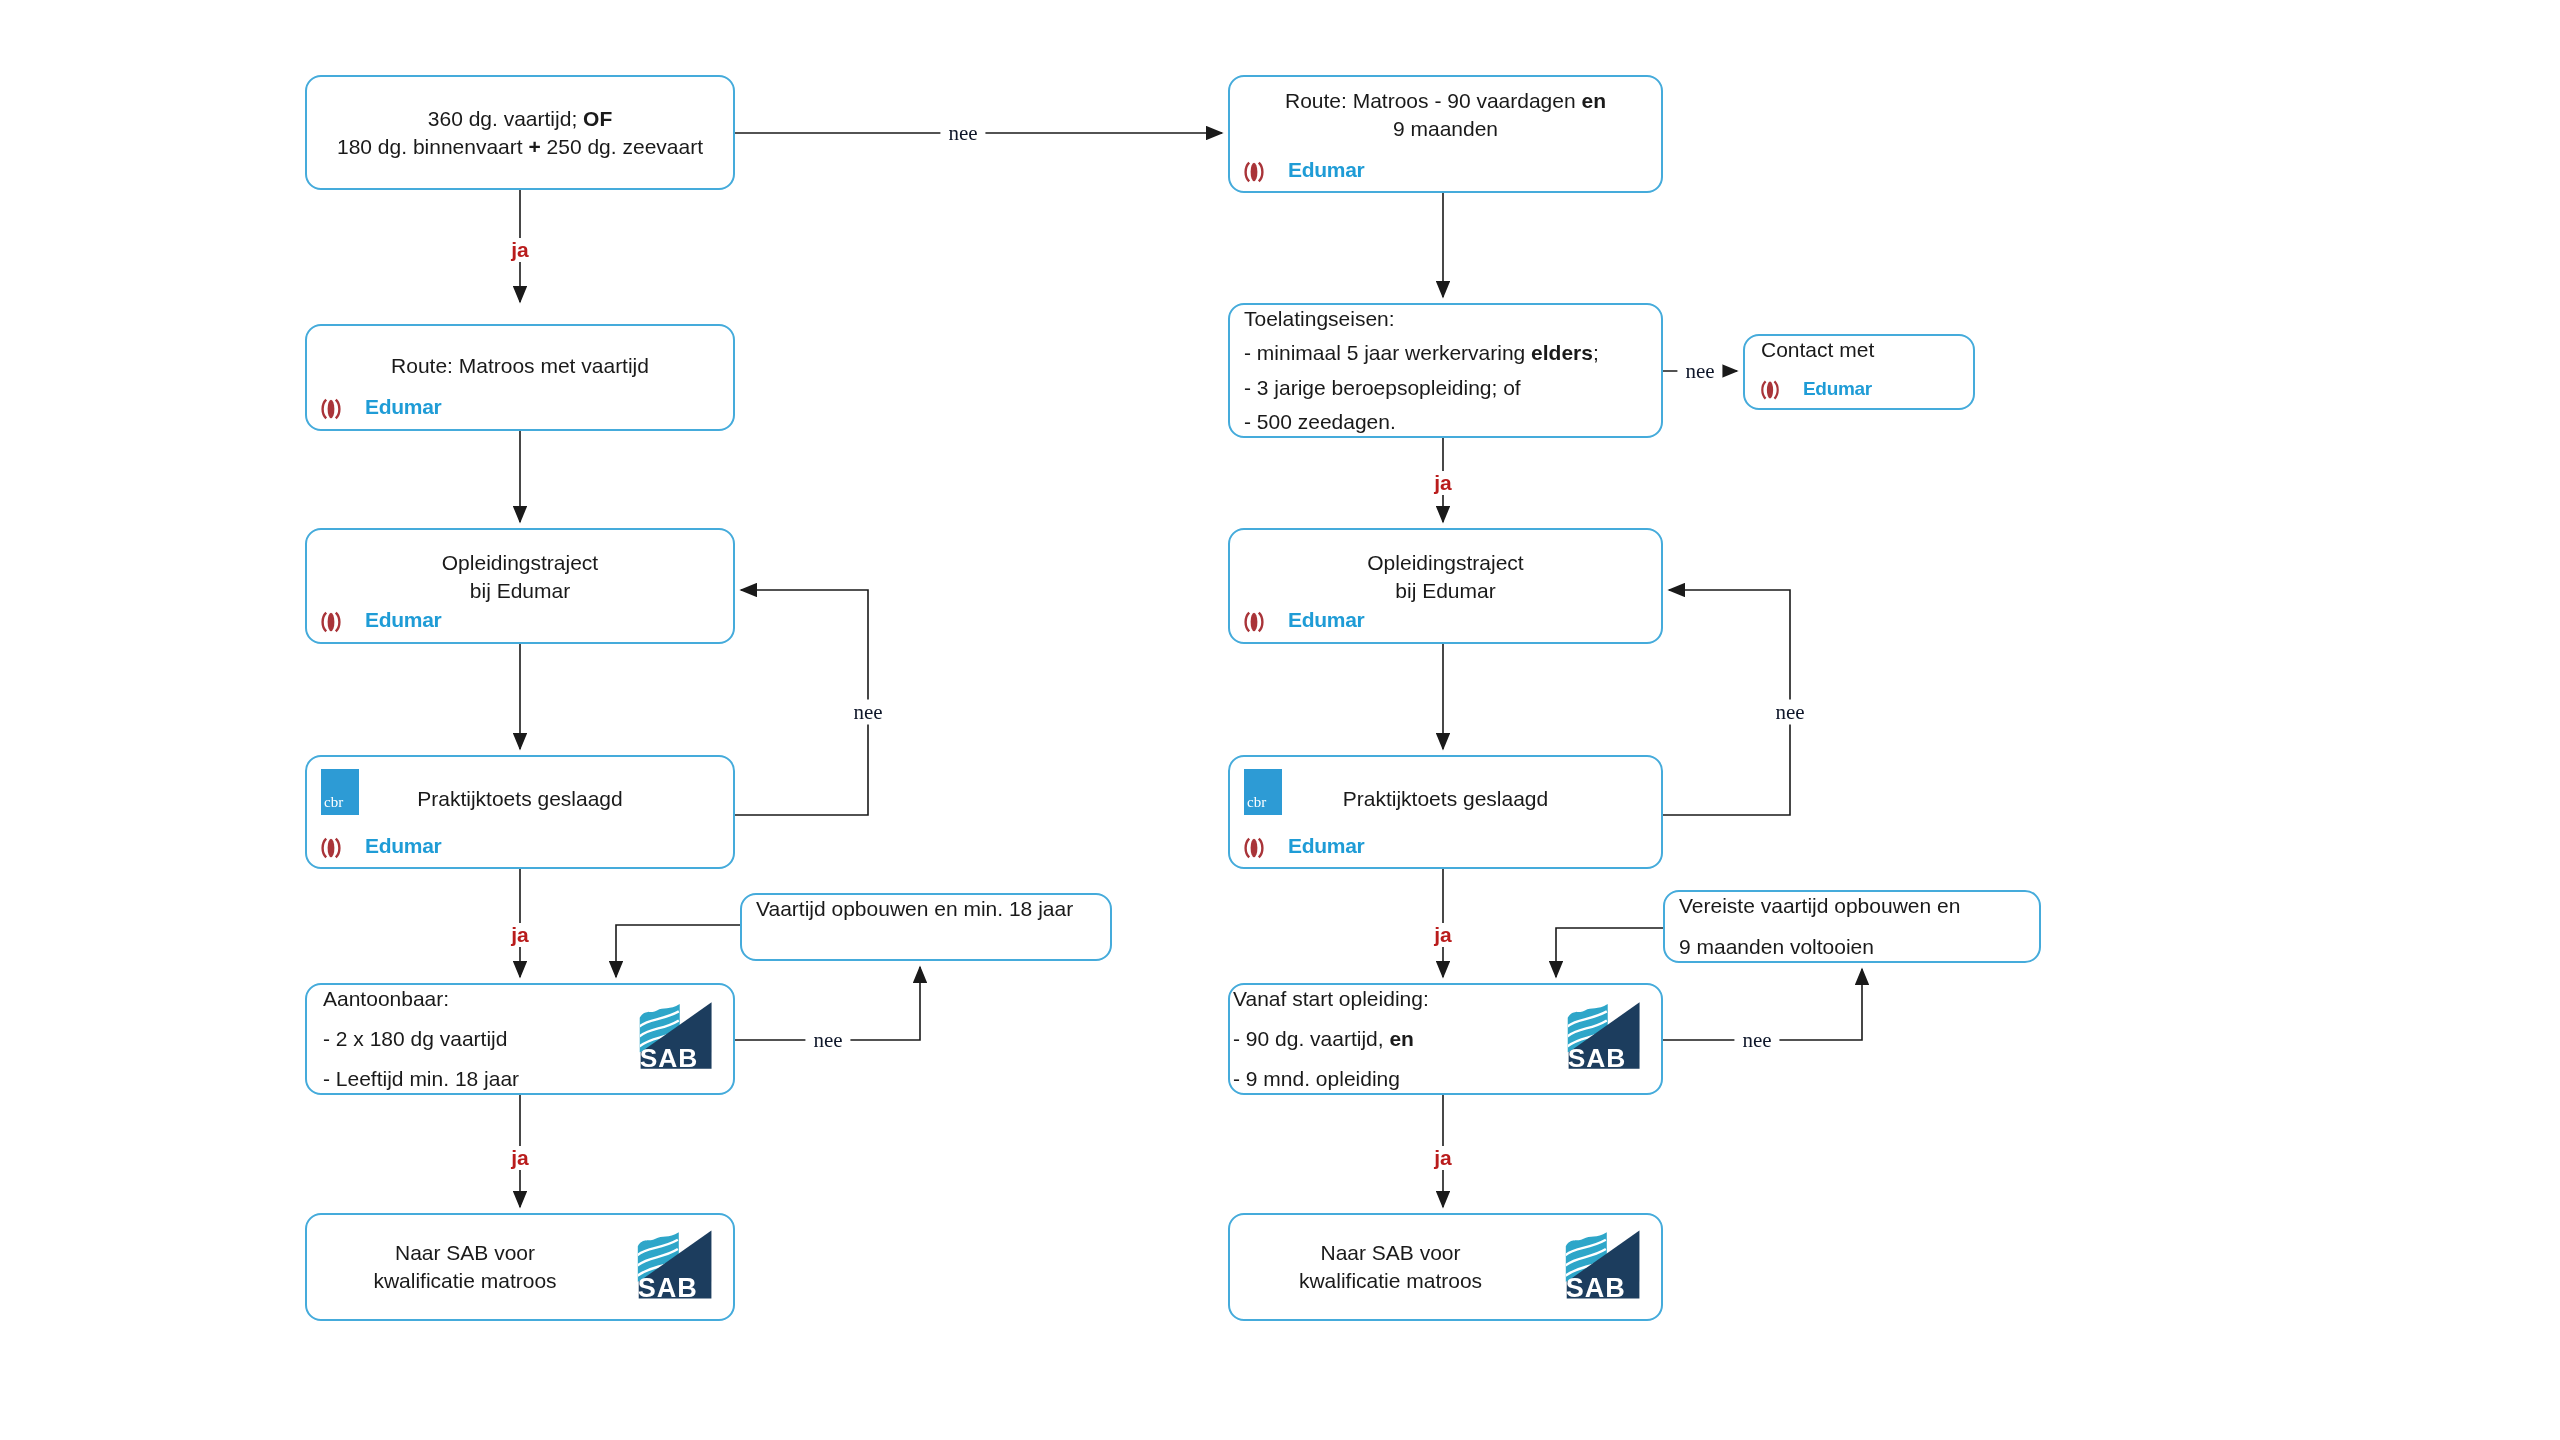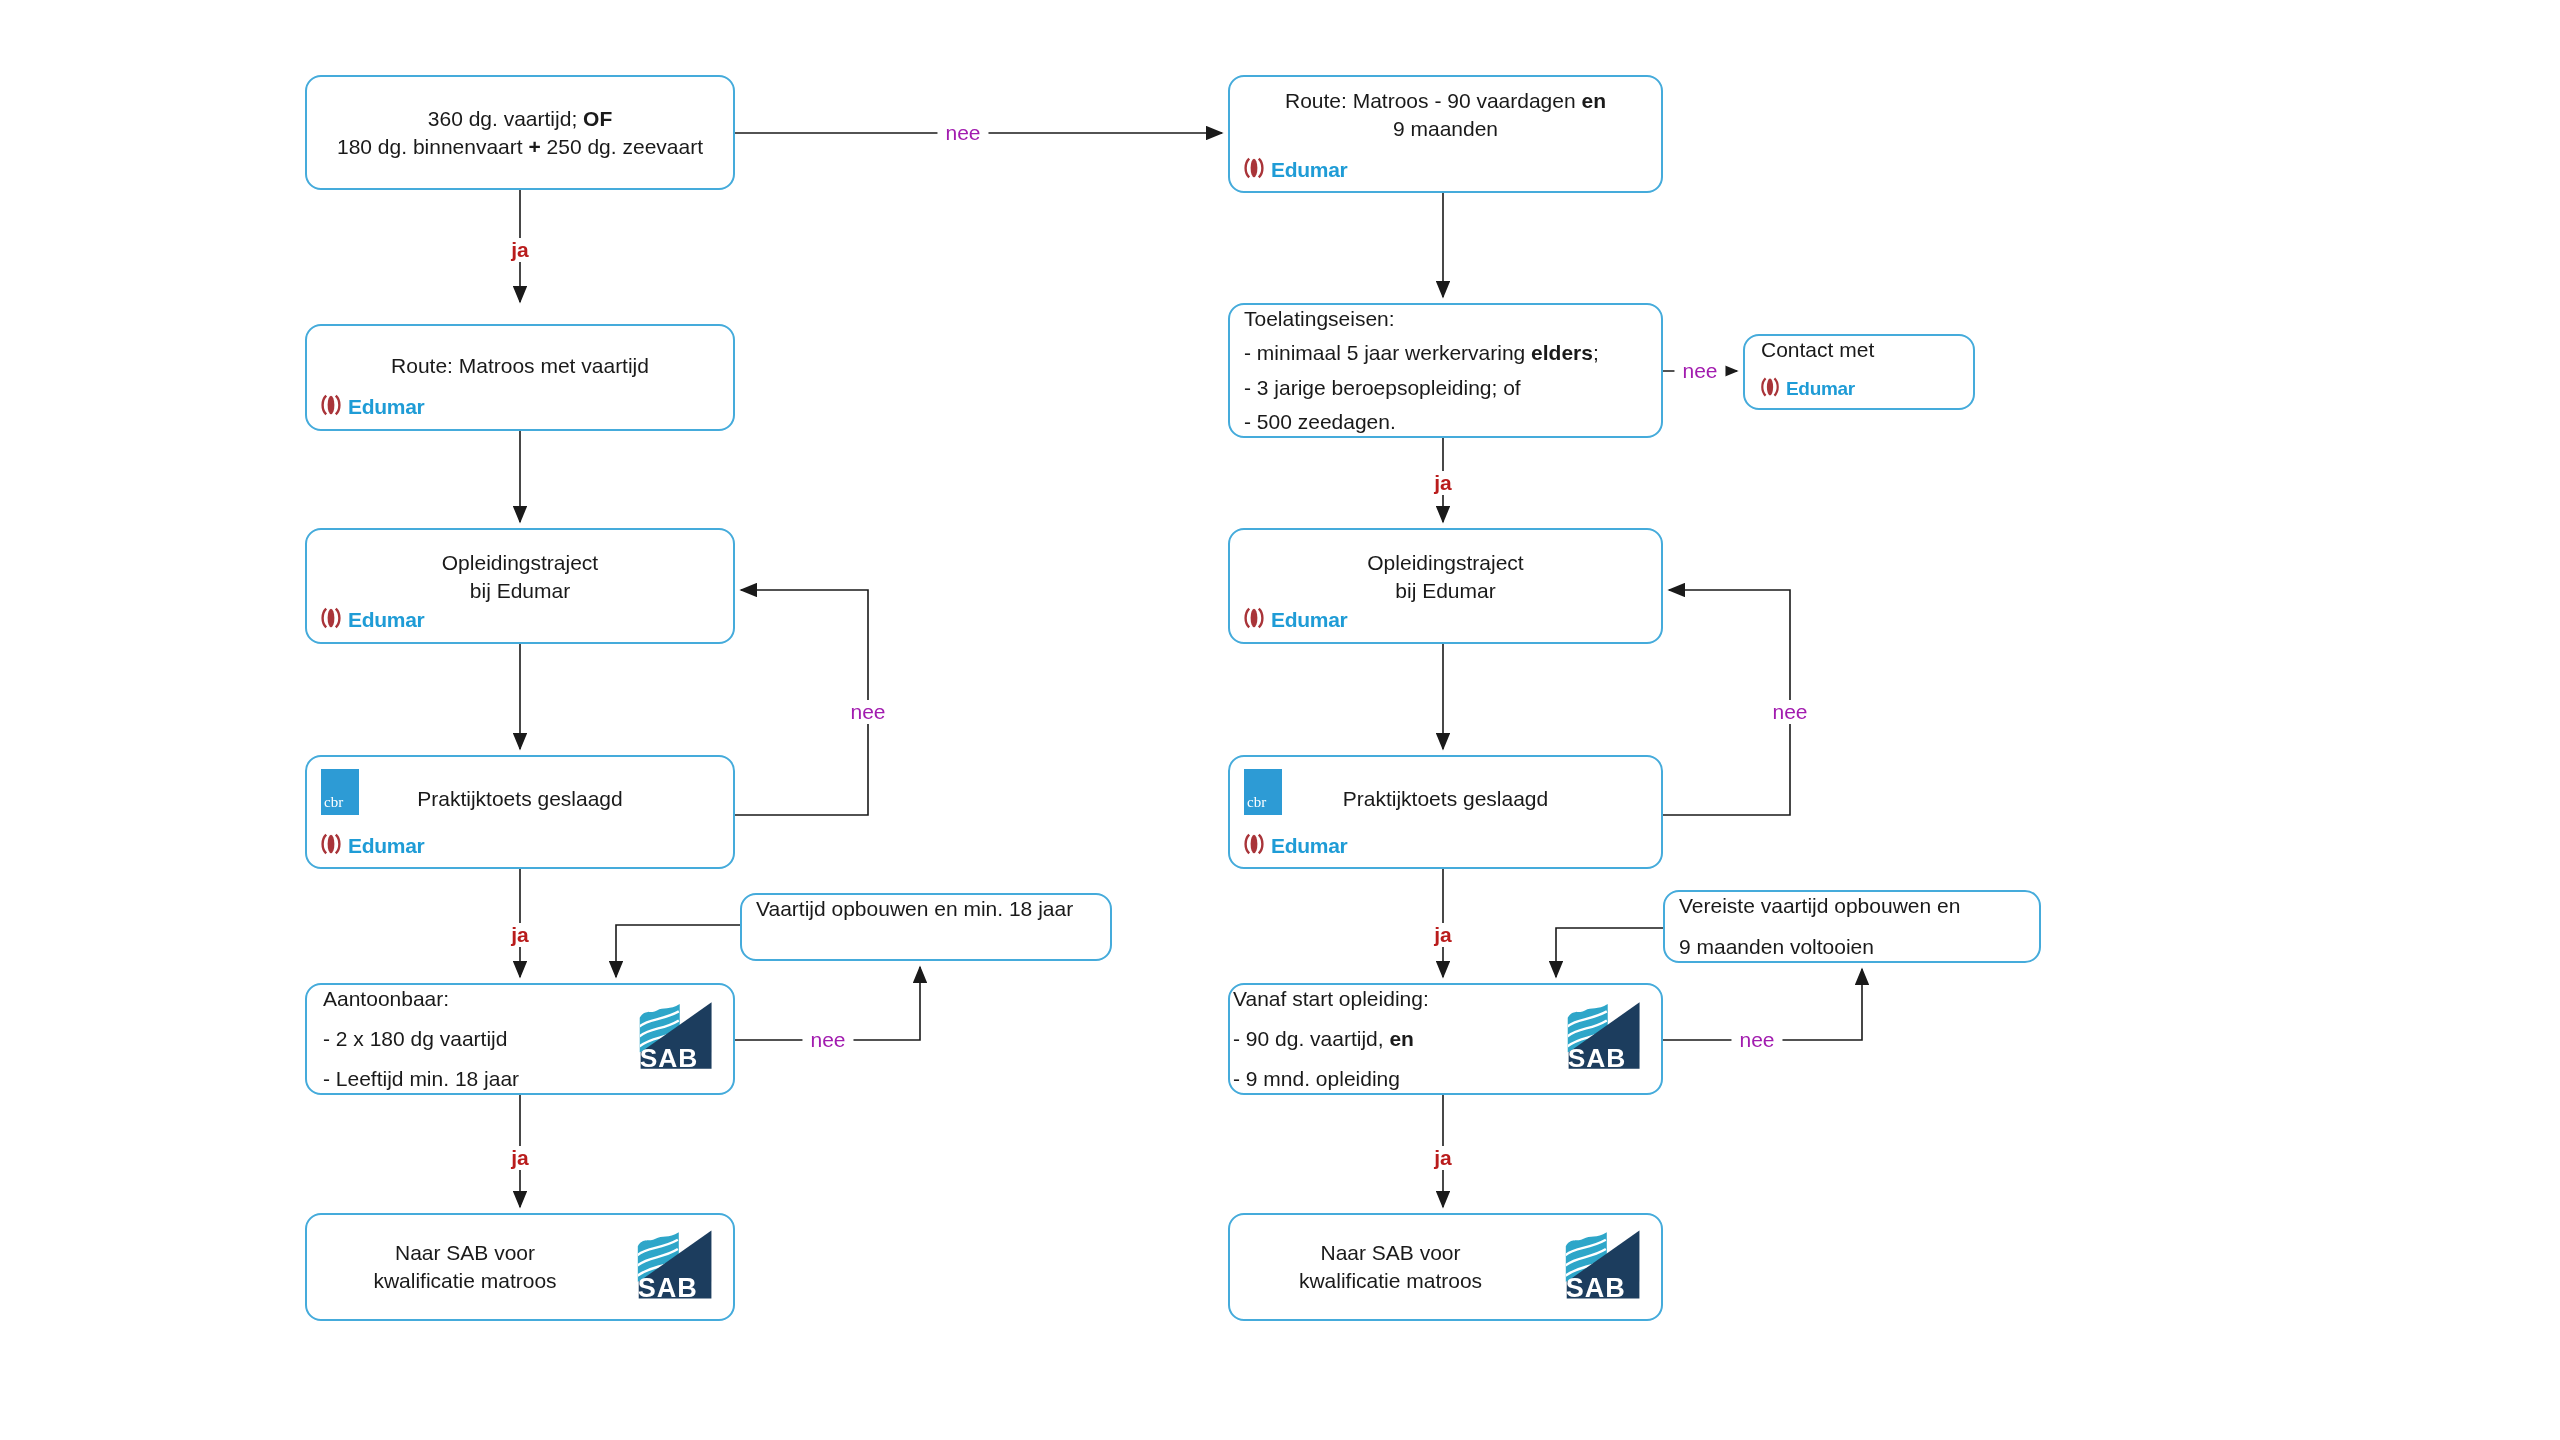--- a/index.html
+++ b/index.html
@@ -9,29 +9,29 @@
   }
   .node{
     position:absolute;background:#fff;border:2px solid #45ABDB;border-radius:16px;
     box-sizing:border-box;font-size:21px;line-height:1.32;
   }
   .node .ntext{position:absolute;inset:0;display:flex;flex-direction:column;justify-content:center;}
   .center .ntext{align-items:center;text-align:center;}
   .leftal .ntext{align-items:flex-start;text-align:left;justify-content:space-between;}
   b{font-weight:700;}
   
-  .edumar{position:absolute;display:flex;align-items:flex-start;gap:5px;}
+  .edumar{position:absolute;display:flex;align-items:flex-end;gap:22px;}
   .edumar-text{color:#1F9CD6;font-weight:700;font-size:21px;letter-spacing:-0.3px;}
   .cbr{position:absolute;width:38px;height:46px;background:#2D9BD5;}
   .cbr span{position:absolute;left:3px;bottom:2px;color:#fff;font-family:"Liberation Serif",serif;font-size:15px;}
   .sab{position:absolute;}
   
   .lbl{position:absolute;transform:translate(-50%,-50%);background:#fff;padding:0 8px;font-size:21px;}
   .lbl.ja{color:#b91c1c;font-weight:700;}
-  .lbl.nee{color:#a21caf;font-weight:400;}
+  .lbl.nee{color:#0f172a;font-weight:400;font-family:Liberation Serif, serif;}
   svg.overlay{position:absolute;left:0;top:0;}
 </style>
 </head>
 <body>
 
 <svg class="overlay" width="2560" height="1440" viewBox="0 0 2560 1440">
   <defs>
     <marker id="ah" markerWidth="11" markerHeight="9" refX="10" refY="4.5" orient="auto">
       <path d="M0,0 L11,4.5 L0,9 Z" fill="#1a1a1a"></path>
     </marker>

